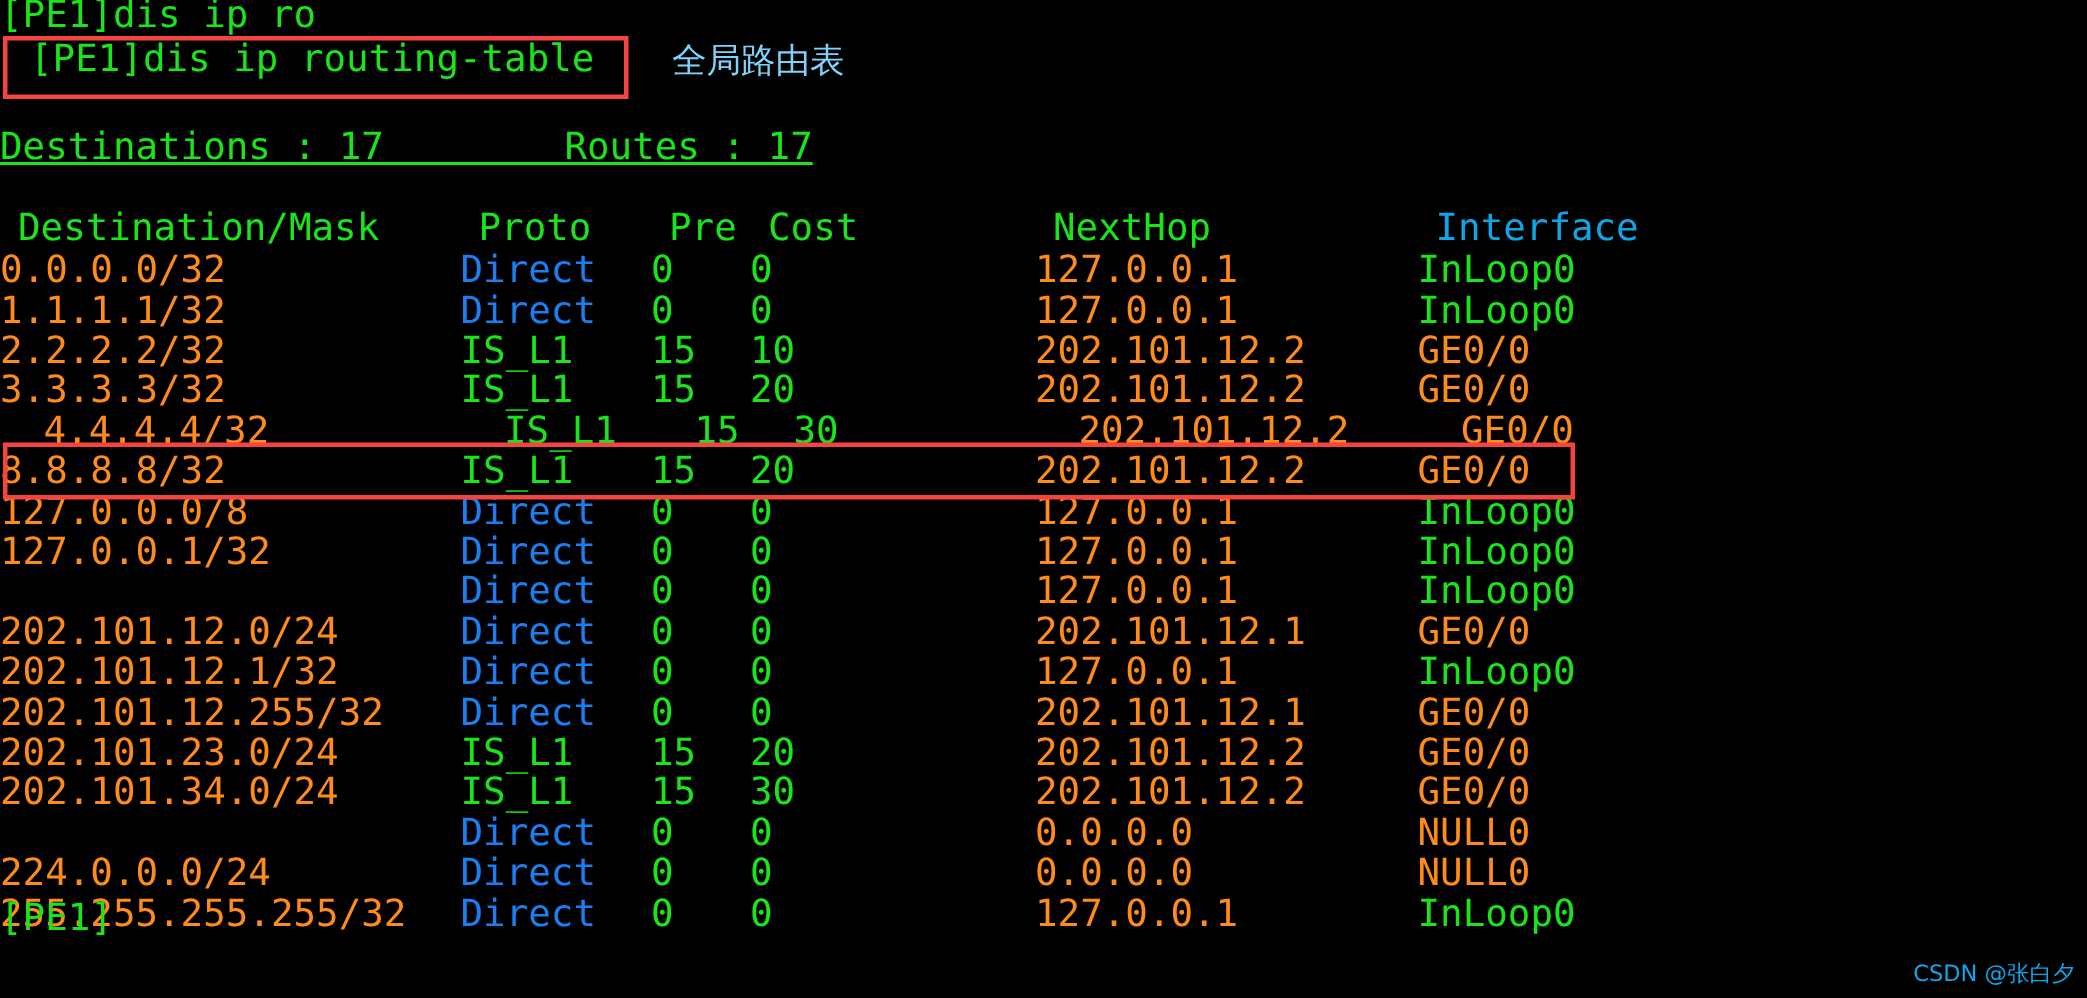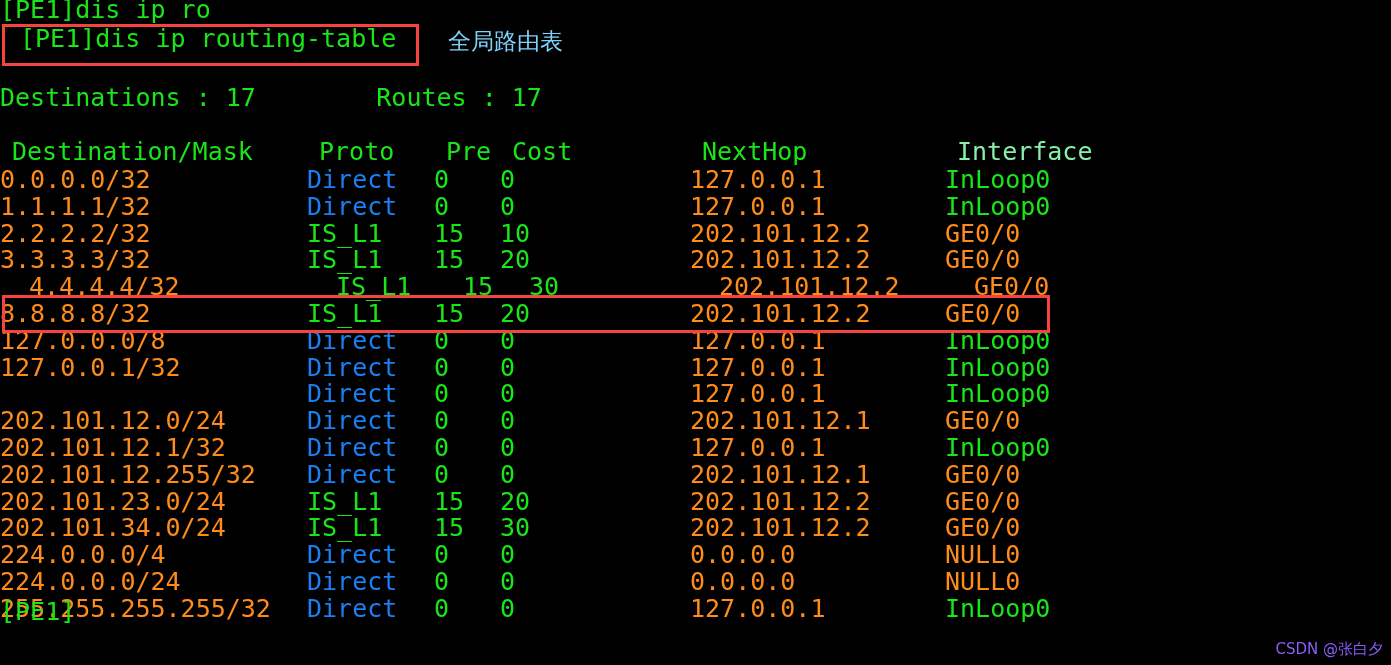--- a/index.html
+++ b/index.html
@@ -30,21 +30,21 @@
     white-space: pre;
     font-size: 25px;
     line-height: 27px;
     letter-spacing: 0px;
     font-family: "DejaVu Sans Mono", "Liberation Mono", monospace;
   }
 
   .green  { color: #19e619; }
   .orange { color: #ff8c1a; }
   .blue   { color: #1a7ff2; }
-  .magenta{ color: #86efac; }
+  .magenta{ color: #0ea5e9; }
 
   
   .row {
     position: absolute;
     left: 0;
     width: 1391px;
     height: 27px;
     white-space: pre;
     font-size: 25px;
     line-height: 27px;
@@ -89,40 +89,40 @@
     font-size: 23px;
     line-height: 27px;
     color: #7dd3fc;
     font-family: "DejaVu Sans", "Liberation Sans", sans-serif;
   }
 
   #watermark {
     position: absolute;
     right: 8px;
     bottom: 6px;
-    color: #8b5cf6;
+    color: #0ea5e9;
     font-size: 15px;
     font-family: "DejaVu Sans", "Liberation Sans", sans-serif;
     white-space: pre;
   }
 </style>
 </head>
 <body>
 
 <div id="terminal">
 
   <div class="line green" style="top:-4px;">[PE1]dis ip ro</div>
 
   <div class="line green" style="top:25px;padding-left:20px;">[PE1]dis ip routing-table</div>
 
   <div class="hl-box" id="box-cmd"></div>
 
   <div class="annot" style="left:448px; top:28px;">全局路由表</div>
 
-  <div class="line green" style="top:84px;">Destinations : 17        Routes : 17</div>
+  <div class="line green" style="top:84px;text-decoration:underline;">Destinations : 17        Routes : 17</div>
 
   <div class="row" style="top:138px;margin-left:12px;">
     <span class="col c-dest green">Destination/Mask</span>
     <span class="col c-proto green">Proto</span>
     <span class="col c-pre green">Pre</span>
     <span class="col c-cost green">Cost</span>
     <span class="col c-next green">NextHop</span>
     <span class="col c-intf magenta">Interface</span>
   </div>
 
@@ -134,21 +134,21 @@
       <div class="row" style="top: 273.2px; margin-left: 29px;"><span class="col c-dest orange">4.4.4.4/32</span><span class="col c-proto green">IS_L1</span><span class="col c-pre green">15</span><span class="col c-cost green">30</span><span class="col c-next orange">202.101.12.2</span><span class="col c-intf orange">GE0/0</span></div>
       <div class="row" style="top: 300px;"><span class="col c-dest orange">8.8.8.8/32</span><span class="col c-proto green">IS_L1</span><span class="col c-pre green">15</span><span class="col c-cost green">20</span><span class="col c-next orange">202.101.12.2</span><span class="col c-intf orange">GE0/0</span></div>
       <div class="row" style="top: 326.8px;"><span class="col c-dest orange">127.0.0.0/8</span><span class="col c-proto blue">Direct</span><span class="col c-pre green">0</span><span class="col c-cost green">0</span><span class="col c-next orange">127.0.0.1</span><span class="col c-intf green">InLoop0</span></div>
       <div class="row" style="top: 353.6px;"><span class="col c-dest orange">127.0.0.1/32</span><span class="col c-proto blue">Direct</span><span class="col c-pre green">0</span><span class="col c-cost green">0</span><span class="col c-next orange">127.0.0.1</span><span class="col c-intf green">InLoop0</span></div>
       <div class="row" style="top: 380.4px;"><span class="col c-proto blue">Direct</span><span class="col c-pre green">0</span><span class="col c-cost green">0</span><span class="col c-next orange">127.0.0.1</span><span class="col c-intf green">InLoop0</span></div>
       <div class="row" style="top: 407.2px;"><span class="col c-dest orange">202.101.12.0/24</span><span class="col c-proto blue">Direct</span><span class="col c-pre green">0</span><span class="col c-cost green">0</span><span class="col c-next orange">202.101.12.1</span><span class="col c-intf orange">GE0/0</span></div>
       <div class="row" style="top: 434px;"><span class="col c-dest orange">202.101.12.1/32</span><span class="col c-proto blue">Direct</span><span class="col c-pre green">0</span><span class="col c-cost green">0</span><span class="col c-next orange">127.0.0.1</span><span class="col c-intf green">InLoop0</span></div>
       <div class="row" style="top: 460.8px; padding-left: 17px;"><span class="col c-dest orange">202.101.12.255/32</span><span class="col c-proto blue">Direct</span><span class="col c-pre green">0</span><span class="col c-cost green">0</span><span class="col c-next orange">202.101.12.1</span><span class="col c-intf orange">GE0/0</span></div>
       <div class="row" style="top: 487.6px;"><span class="col c-dest orange">202.101.23.0/24</span><span class="col c-proto green">IS_L1</span><span class="col c-pre green">15</span><span class="col c-cost green">20</span><span class="col c-next orange">202.101.12.2</span><span class="col c-intf orange">GE0/0</span></div>
       <div class="row" style="top: 514.4px;"><span class="col c-dest orange">202.101.34.0/24</span><span class="col c-proto green">IS_L1</span><span class="col c-pre green">15</span><span class="col c-cost green">30</span><span class="col c-next orange">202.101.12.2</span><span class="col c-intf orange">GE0/0</span></div>
-      <div class="row" style="top: 541.2px;"><span class="col c-dest orange">224.0.0.0/4</span><span class="col c-proto blue">Direct</span><span class="col c-pre green">0</span><span class="col c-cost green">0</span><span class="col c-next orange">0.0.0.0</span><span class="col c-intf orange">NULL0</span></div>
+      <div class="row" style="top: 541.2px;"><span class="col c-proto blue">Direct</span><span class="col c-pre green">0</span><span class="col c-cost green">0</span><span class="col c-next orange">0.0.0.0</span><span class="col c-intf orange">NULL0</span></div>
       <div class="row" style="top: 568px; padding-left: 29px;"><span class="col c-dest orange">224.0.0.0/24</span><span class="col c-proto blue">Direct</span><span class="col c-pre green">0</span><span class="col c-cost green">0</span><span class="col c-next orange">0.0.0.0</span><span class="col c-intf orange">NULL0</span></div>
       <div class="row" style="top: 594.8px; text-align: center;"><span class="col c-dest orange">255.255.255.255/32</span><span class="col c-proto blue">Direct</span><span class="col c-pre green">0</span><span class="col c-cost green">0</span><span class="col c-next orange">127.0.0.1</span><span class="col c-intf green">InLoop0</span></div>
     </div>
 
   <div class="hl-box" id="box-route"></div>
 
   <div class="line green" style="top:598px;">[PE1]</div>
 
   <div id="watermark">CSDN @张白夕</div>
 </div>

